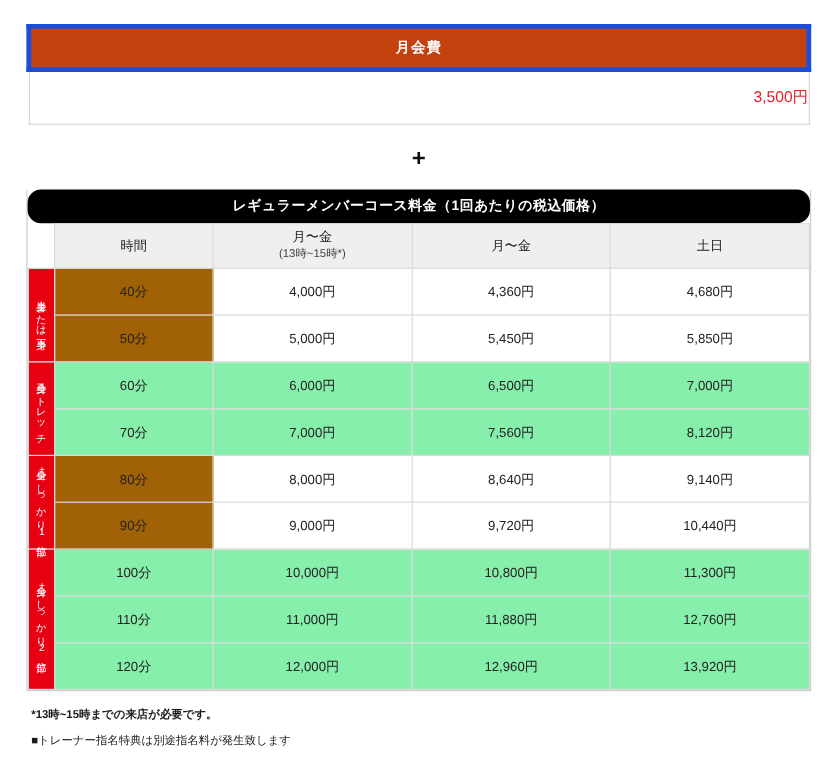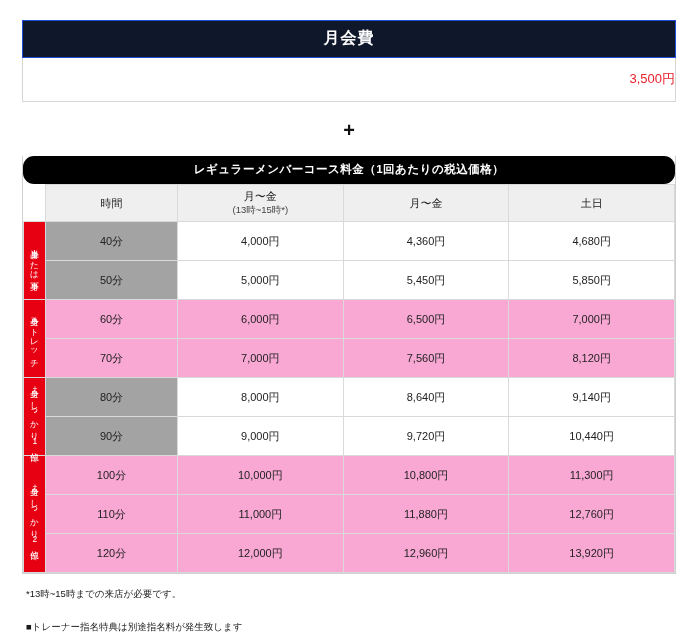--- a/index.html
+++ b/index.html
@@ -20,28 +20,28 @@
     padding: 20px 22px 8px 22px;
   }
 
   
   .fee-table {
     width: 100%;
     border-collapse: collapse;
     table-layout: fixed;
   }
   .fee-head {
-    background: #0f172a;
+    background: #c2410c;
     color: #ffffff;
-    font-size: 16px;
+    font-size: 12px;
     font-weight: bold;
     text-align: center;
     padding: 7px 0 8px 0;
     letter-spacing: 1px;
-    border: 1px solid #1d4ed8;
+    border: 4px solid #1d4ed8;
   }
   .fee-body {
     border: 1px solid #d6d6d6;
     border-top: none;
     text-align: right;
     padding: 12px 0 13px 0;
     color: #e8202a;
     font-size: 13px;
   }
 
@@ -114,33 +114,33 @@
     text-orientation: upright;
     color: #ffffff;
     font-size: 8.5px;
     line-height: 1.05;
     letter-spacing: 0.5px;
     margin: 0 auto;
     white-space: nowrap;
     display: inline-block;
     padding: 2px 0;
   }
-  td.time-cell { background: #a3a3a3; }
+  td.time-cell { background: #a16207; }
   tr.alt td.time-cell,
-  tr.alt td.price-cell { background: #f9a8d4; }
+  tr.alt td.price-cell { background: #86efac; }
 
   
   .notes {
     padding: 12px 2px 0 4px;
     font-size: 9.5px;
     line-height: 1.75;
     color: #1a1a1a;
   }
   .notes .note-line { white-space: nowrap; }
-  .notes .small-note { margin-bottom: 16px; }
+  .notes .small-note { margin-bottom: 5px; font-weight: bold; }
 </style>
 </head>
 <body>
 
 <div class="page">
 
   <table class="fee-table">
     <tbody>
         <tr>
       <td class="fee-head">月会費</td>

